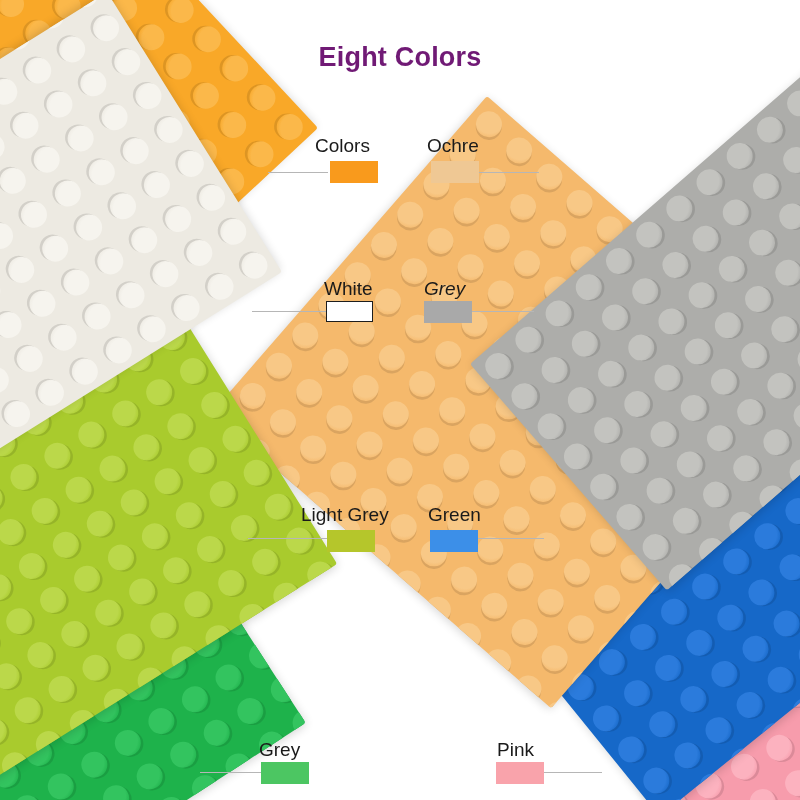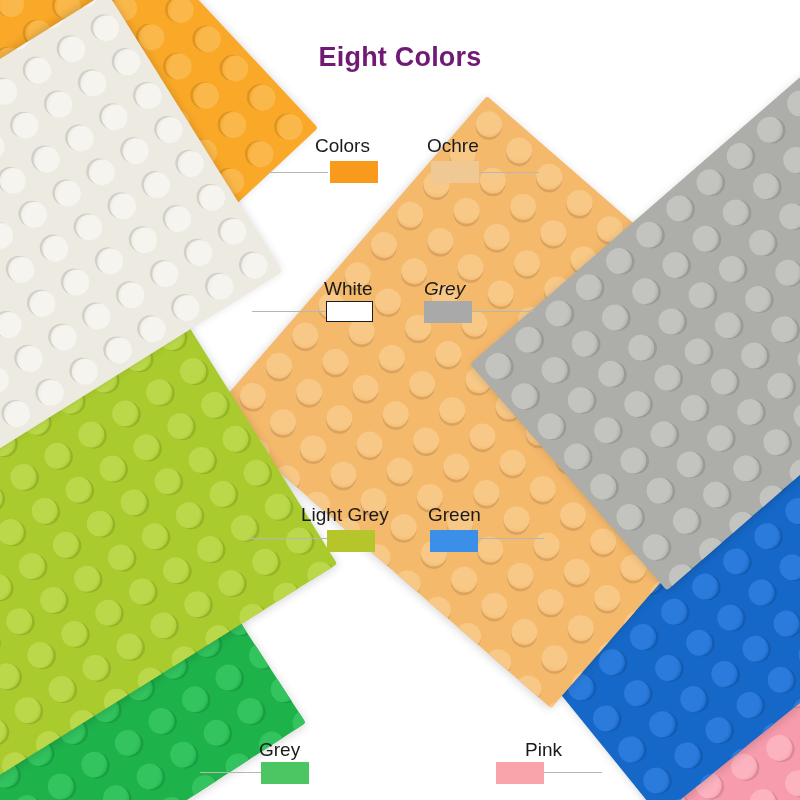--- a/index.html
+++ b/index.html
@@ -1903,17 +1903,17 @@
   </div>
 
   <div class="leader" style="left: 200px; top: 772px; width: 62px; background: rgb(182, 182, 182);"></div>
   <div class="legend-item" style="left:259px;top:740px;">
     <div class="legend-label" style="left:0;top:0;">Grey</div>
     <div class="swatch" id="sw-green" style="left: 2px; top: 22px; background: rgb(76, 198, 98);"></div>
   </div>
 
   <div class="leader" style="left: 540px; top: 772px; width: 62px; background: rgb(182, 182, 182);"></div>
   <div class="legend-item" style="left:497px;top:740px;">
-    <div class="legend-label" style="left:0;top:0;margin-left:28px;">Pink</div>
+    <div class="legend-label" style="left:0;top:0;">Pink</div>
     <div class="swatch" id="sw-pink" style="left: -1px; top: 22px; background: rgb(249, 163, 171);"></div>
   </div>
 
 </div>
 
 </body></html>

